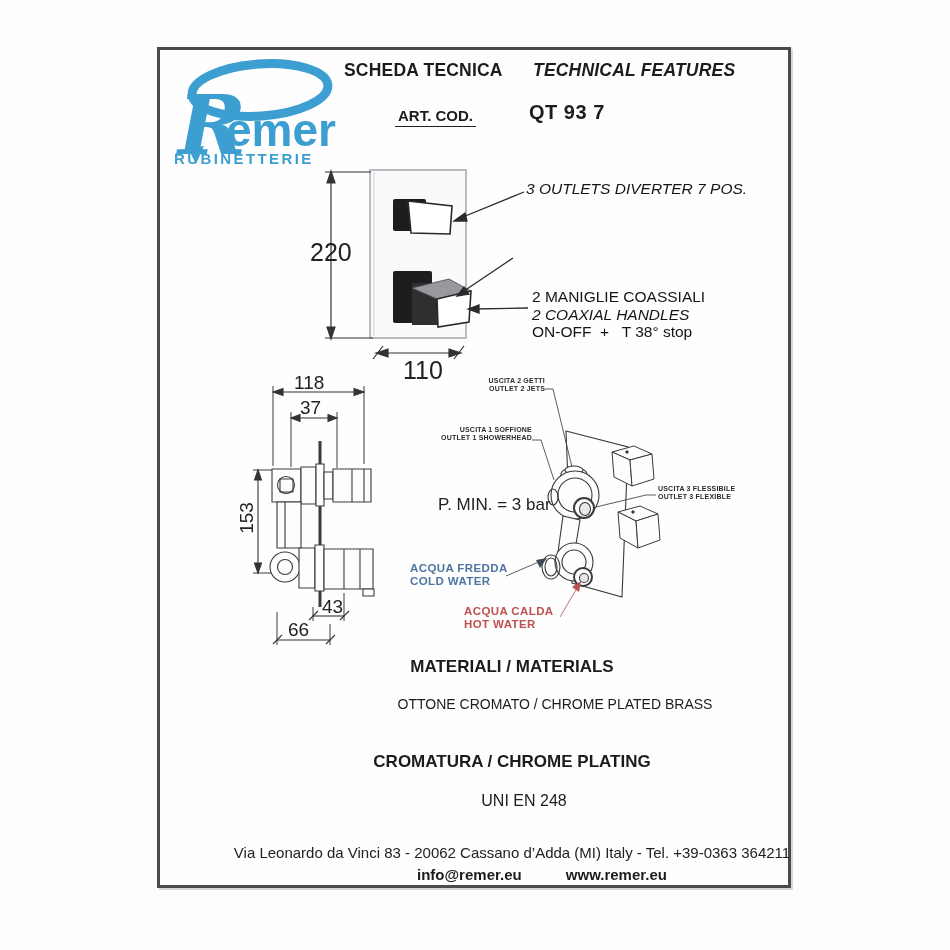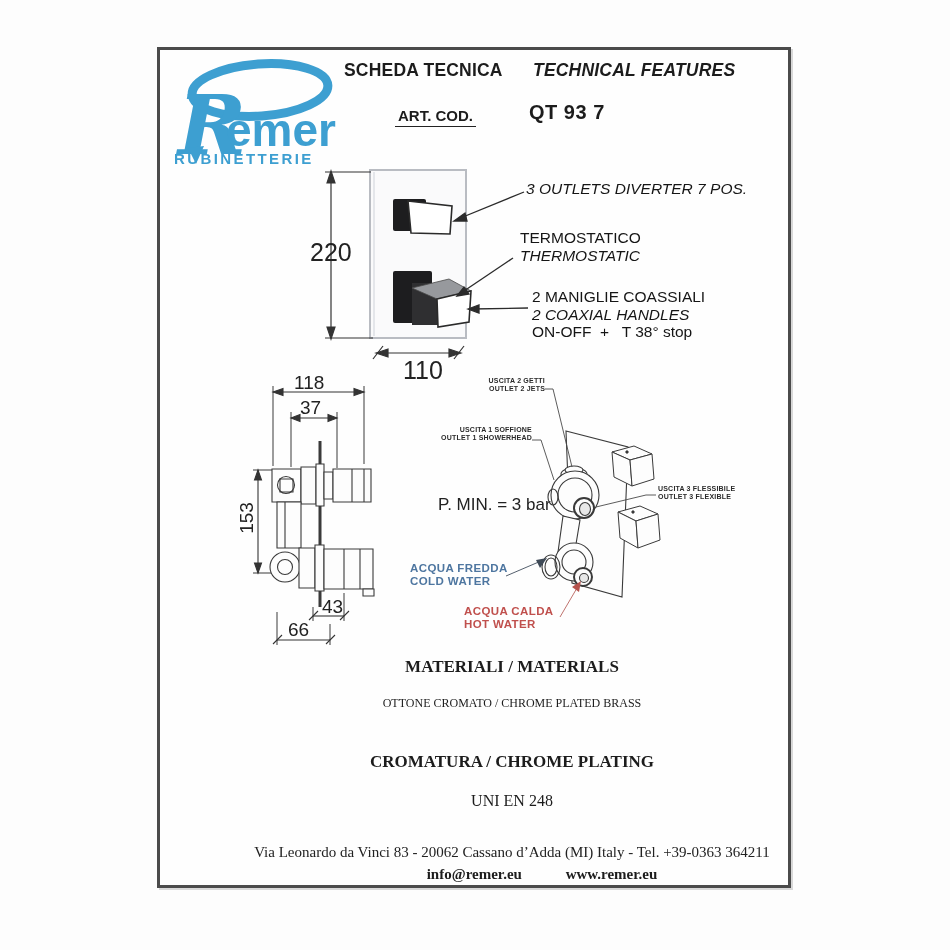--- a/index.html
+++ b/index.html
@@ -16,23 +16,23 @@
   .dim-big{font-size:25px;color:#222;}
   .dim-mid{font-size:19px;color:#222;}
   .note{font-size:17px;color:#222;}
   .ann{font-size:15.5px;line-height:17.5px;color:#151515;}
   .ann .it{font-style:italic;}
   .tiny{font-size:7px;line-height:7.5px;font-weight:bold;letter-spacing:.2px;color:#2a2a2a;}
   .tiny-r{text-align:right;}
   .water{font-size:11.5px;line-height:12.5px;font-weight:bold;letter-spacing:.4px;}
   .cold{color:#4e76a0;}
   .hot{color:#c0504d;}
-  .centerband{position:absolute;left:160px;width:704px;text-align:center;font-family:Liberation Serif, serif;}
+  .centerband{position:absolute;left:160px;width:704px;text-align:center;}
   .mat-h{font-size:17px;font-weight:bold;}
-  .mat-v{font-size:12px;}
+  .mat-v{font-size:14px;margin-left:43px;}
   .std{font-size:16px;}
   .addr{font-size:15px;color:#222;}
   .links{font-size:15px;font-weight:bold;}
   .links span{display:inline-block;margin:0 20px;}
   .rot90{transform:rotate(-90deg);transform-origin:center center;text-align:center;}
   svg line,svg rect,svg circle,svg ellipse,svg polygon,svg path{vector-effect:non-scaling-stroke;}
 </style>
 </head>
 <body>
 
@@ -90,24 +90,20 @@
       <line x1="528" y1="308" x2="472" y2="309"></line>
       <polygon points="468,309 479,305 479,313"></polygon>
     </g>
   </svg>
 
   <div class="abs dim-big" style="left:268px;top:238px;margin-left:42px;">220</div>
   <div class="abs dim-big" style="left:403px;top:356px;">110</div>
 
   <div class="abs ann" style="left:526px;top:180px;">
     <div class="it">3 OUTLETS DIVERTER 7 POS.</div>
-  </div>
-  <div class="abs ann" style="left:520px;top:229px;">
-    <div>TERMOSTATICO</div>
-    <div class="it">THERMOSTATIC</div>
   </div>
   <div class="abs ann" style="left:532px;top:288px;">
     <div>2 MANIGLIE COASSIALI</div>
     <div class="it">2 COAXIAL HANDLES</div>
     <div class="ws">ON-OFF  +   T 38° stop</div>
   </div>
 
   <svg class="abs" style="left:233px;top:368px;" width="152" height="284" viewBox="233 368 152 284">
     <g stroke="#3a3a3a" stroke-width="1" fill="none">
       <line x1="273" y1="386" x2="273" y2="466"></line>
@@ -232,21 +228,21 @@
     <div>COLD WATER</div>
   </div>
   <div class="abs water hot" style="left:464px;top:605px;width:110px;">
     <div>ACQUA CALDA</div>
     <div>HOT WATER</div>
   </div>
 
   <div class="centerband mat-h" style="top:657px;">MATERIALI / MATERIALS</div>
   <div class="centerband mat-v" style="top:696px;">OTTONE CROMATO / CHROME PLATED BRASS</div>
   <div class="centerband mat-h" style="top:752px;text-align:center;">CROMATURA / CHROME PLATING</div>
-  <div class="centerband std" style="top:792px;">UNI EN 248</div>
+  <div class="centerband std" style="top:792px;padding-left:12px;">UNI EN 248</div>
 
   <div class="centerband addr" style="top:844px;">Via Leonardo da Vinci 83 - 20062 Cassano d’Adda (MI) Italy - Tel. +39-0363 364211</div>
   <div class="centerband links" style="top:866px;padding-left:30px;">
     <span>info@remer.eu</span>
     <span>www.remer.eu</span>
   </div>
 
 </div>
 
 </body></html>

